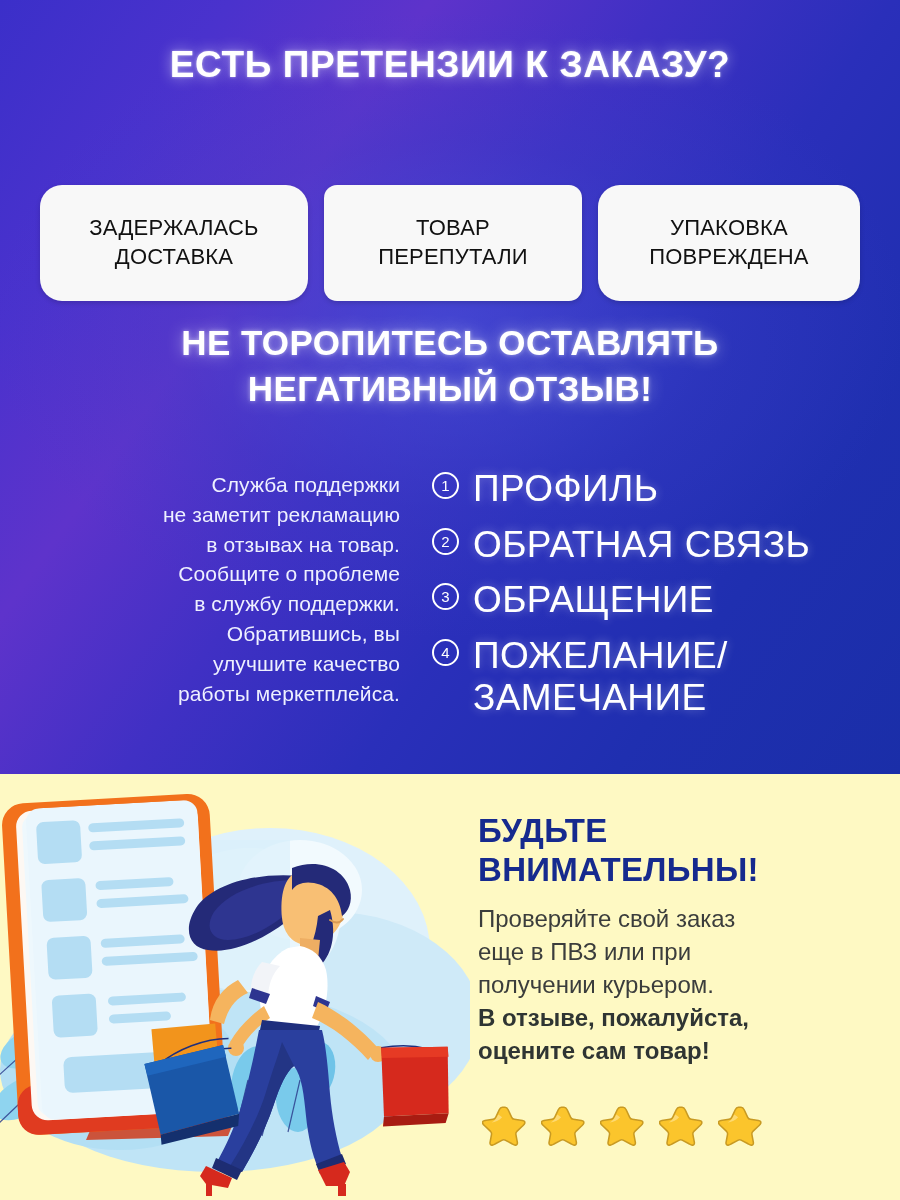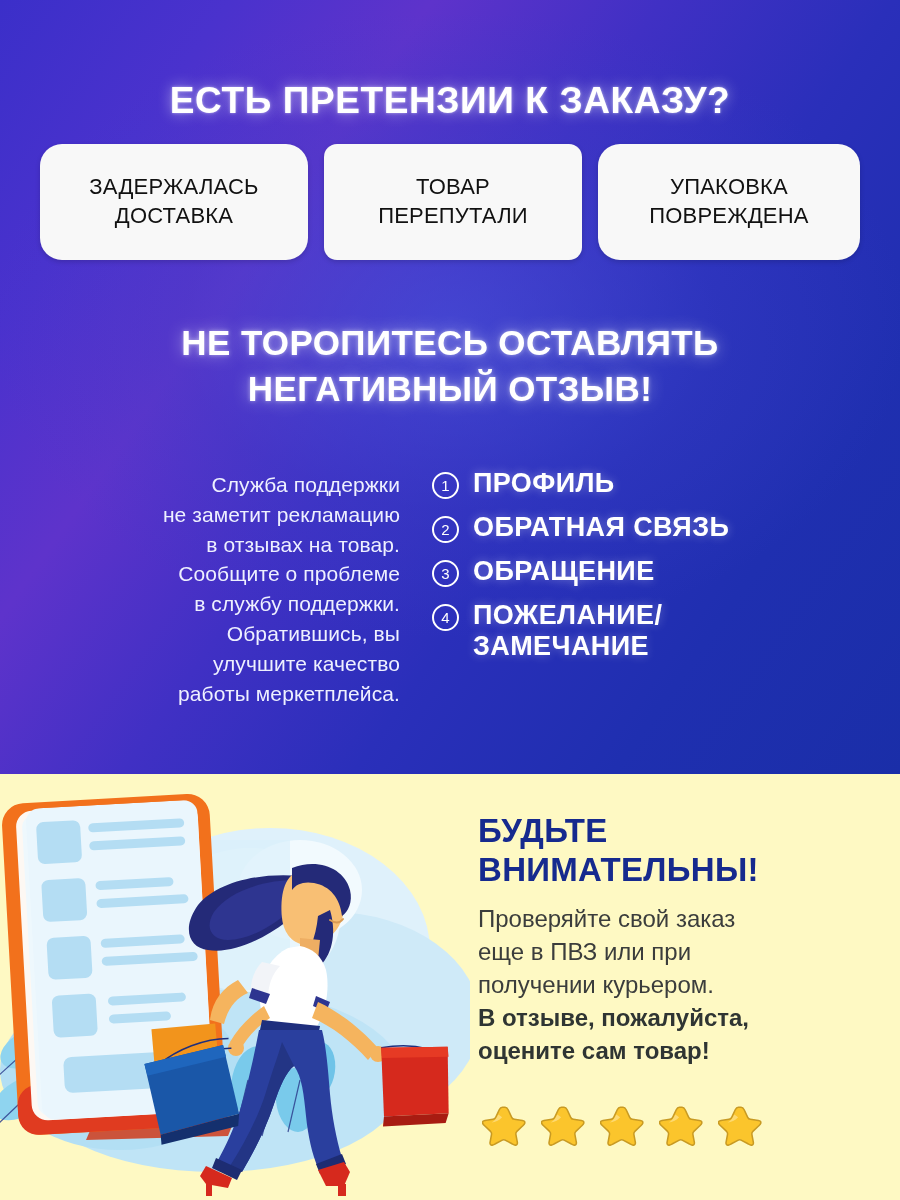--- a/index.html
+++ b/index.html
@@ -58,21 +58,20 @@
     position: absolute;
     left: 0;
     top: 44px;
     width: 900px;
     text-align: center;
     color: #ffffff;
     font-size: 37px;
     font-weight: bold;
     letter-spacing: 0.6px;
     text-shadow: 0 0 14px rgba(255,255,255,0.55), 0 0 3px rgba(255,255,255,0.5);
-    margin-top: 36px;
   }
 
   
   .cards-row {
     position: absolute;
     left: 40px;
     top: 144px;
     width: 820px;
     display: flex;
     justify-content: space-between;
@@ -88,20 +87,21 @@
     justify-content: center;
     text-align: center;
     color: #111111;
     font-size: 22px;
     font-weight: normal;
     line-height: 1.30;
     letter-spacing: 0.2px;
     box-shadow: 0 2px 5px rgba(0,0,0,0.16);
     padding: 0 25px;
     box-sizing: border-box;
+    margin-top: 41px;
   }
   .card-1 { width: 268px; }
   .card-2 { width: 258px; border-radius: 13px; }
   .card-3 { width: 262px; }
 
   
   .headline {
     position: absolute;
     left: 0;
     top: 320px;
@@ -151,22 +151,22 @@
     font-weight: normal;
     display: flex;
     align-items: center;
     justify-content: center;
     margin-top: 4px;
     margin-right: 14px;
     box-sizing: border-box;
   }
   .step-label {
     color: #ffffff;
-    font-size: 27px;
-    font-weight: bold;
+    font-size: 37px;
+    font-weight: normal;
     line-height: 1.15;
     letter-spacing: 0.4px;
     text-shadow: 0 0 10px rgba(255,255,255,0.35);
   }
   .step-label .l2 { display: block; }
 
   
   .white-panel {
     position: absolute;
     left: 0;

